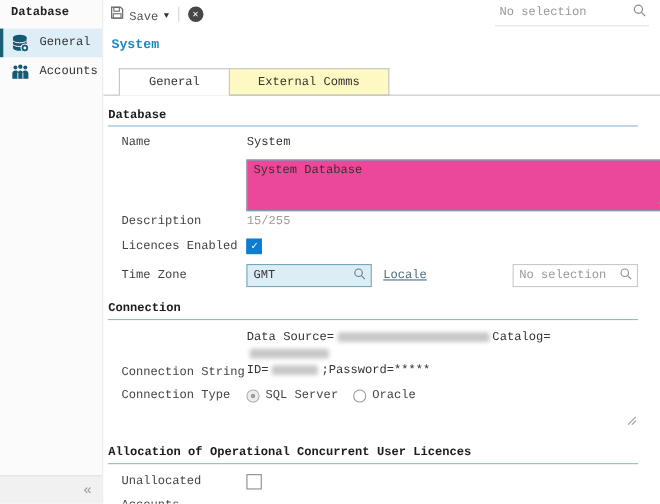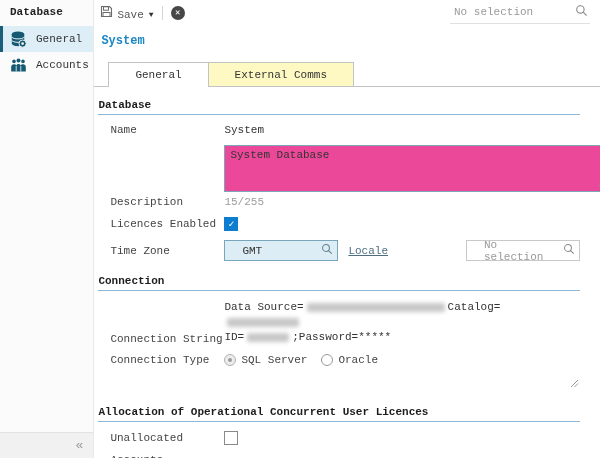--- a/index.html
+++ b/index.html
@@ -55,21 +55,21 @@
   .ta-wrap { width:325px; }
   .textarea { width:385px; height:47px; background:#ec4899; border:1px solid #7ba6ba;
     padding:3px 5px; position:relative; cursor:text; }
   .textarea .grip, .cs-grip { position:absolute; right:1px; bottom:1px; }
   .counter { color:#9c9c9c; font-size:11px; margin-top:4px; }
 
   .checkbox { width:14px; height:14px; border:1px solid #8a8a8a; background:#fff; cursor:pointer; }
   .checkbox.checked { background:#0d7dd1; border-color:#0d7dd1; color:#fff; font-size:10px;
     line-height:13px; text-align:center; font-weight:bold; }
 
-  .search-field { display:flex; align-items:center; width:114px; height:21px; padding:0 4px 0 17px;
+  .search-field { display:flex; align-items:center; width:114px; height:21px; padding:0 4px 0 5px;
     border:1px solid #c9c9c9; background:#fff; cursor:text; }
   .search-field.hl { background:#ddedf5; border-color:#78a7bc; }
   .search-field .fv { flex:1; color:#333; }
   .search-field .fv.ph { color:#9a9a9a; }
   .locale-link { margin-left:10px; color:#4d6e80; text-decoration:underline; cursor:pointer; }
   .tz-gap { margin-left:78px; }
 
   .radio-group { display:flex; align-items:center; gap:14px; }
   .radio-opt { display:flex; align-items:center; gap:5px; color:#444; }
   .radio { width:12px; height:12px; border-radius:50%; border:1px solid #9a9a9a; background:#fff;

